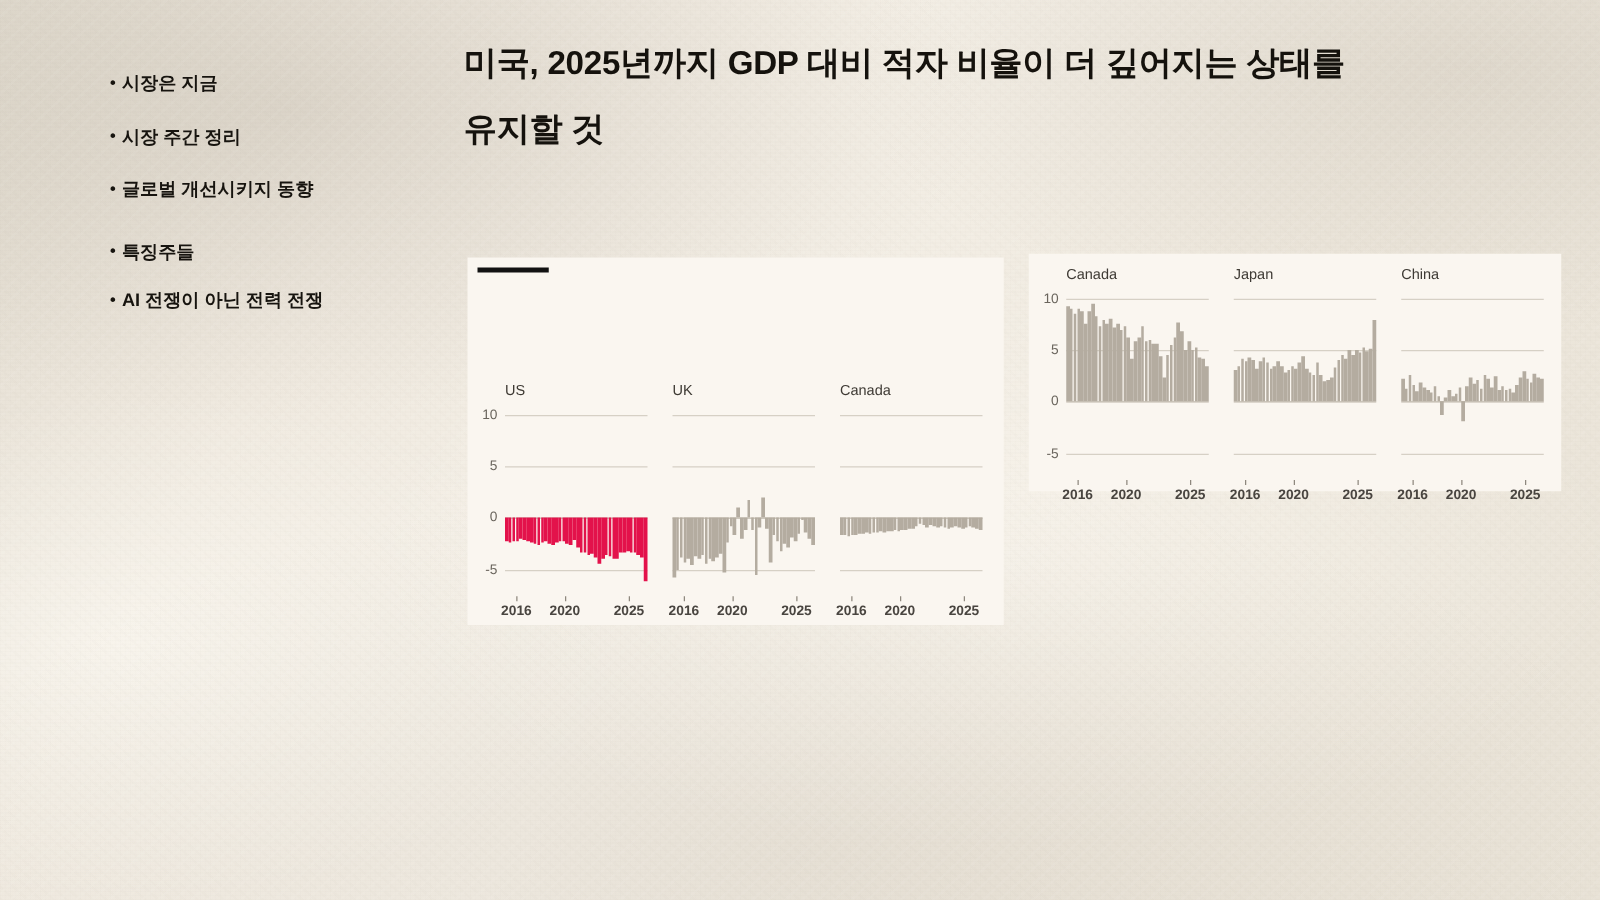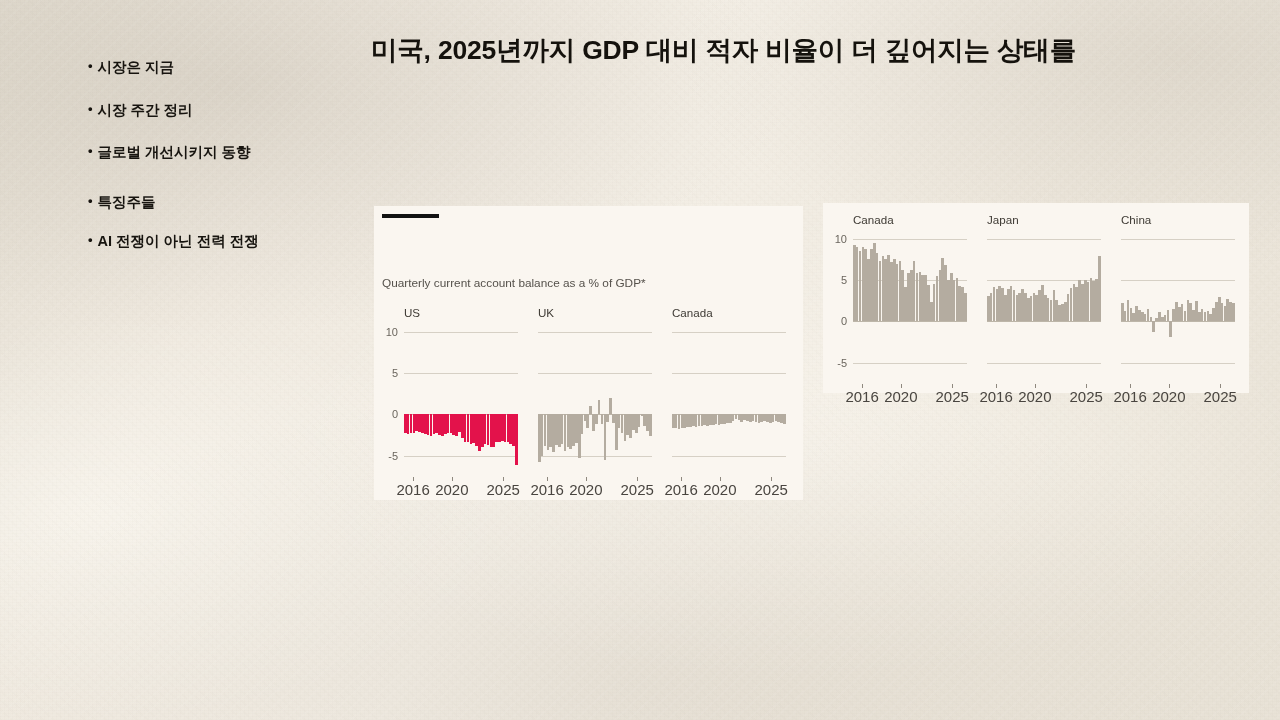--- a/index.html
+++ b/index.html
@@ -165,22 +165,22 @@
 
   .xaxis-tick {
     position: absolute;
     width: 1px;
     height: 4px;
     background: #8e887e;
   }
   .xaxis-label {
     position: absolute;
     color: #494540;
-    font-size: 15px;
-    font-weight: normal;
+    font-size: 11px;
+    font-weight: bold;
     line-height: 11px;
     transform: translateX(-50%);
     white-space: nowrap;
   }
 </style>
 </head>
 <body>
 
 <div id="slide-bg">
   <div id="slide-bg-grain"></div>
@@ -204,25 +204,25 @@
       <span>특징주들</span>
     </div>
     <div class="bullet-item" style="position: absolute; top: 174px;">
       <span class="bullet-dot">•</span>
       <span>AI 전쟁이 아닌 전력 전쟁</span>
     </div>
   </div>
 
 <div id="headline">
     <div class="headline-line">미국, 2025년까지 GDP 대비 적자 비율이 더 깊어지는 상태를</div>
+    <div class="headline-line">유지할 것</div>
   </div>
 
 <div class="chart-card" id="chart-card-main">
   <div class="econ-rule"></div>
-  <div id="econ-subtitle">Quarterly current account balance as a % of GDP*</div>
   <div id="panels-main">
       <div class="panel" style="left: 30px; top: 100px; width: 114px; height: 178px;">
         <div class="panel-title">US</div>
         <div class="plot us" style="top: 18px; width: 114px; height: 148px;">
           <div class="gridline" style="top: 8.22222px;"></div>
           <div class="ytick" style="top: 8.22222px; left: -26px; width: 20px;">10</div>
           <div class="gridline" style="top: 49.3333px;"></div>
           <div class="ytick" style="top: 49.3333px; left: -26px; width: 20px;">5</div>
           <div class="gridline zero" style="top: 90.4444px;"></div>
           <div class="ytick" style="top: 90.4444px; left: -26px; width: 20px;">0</div>

